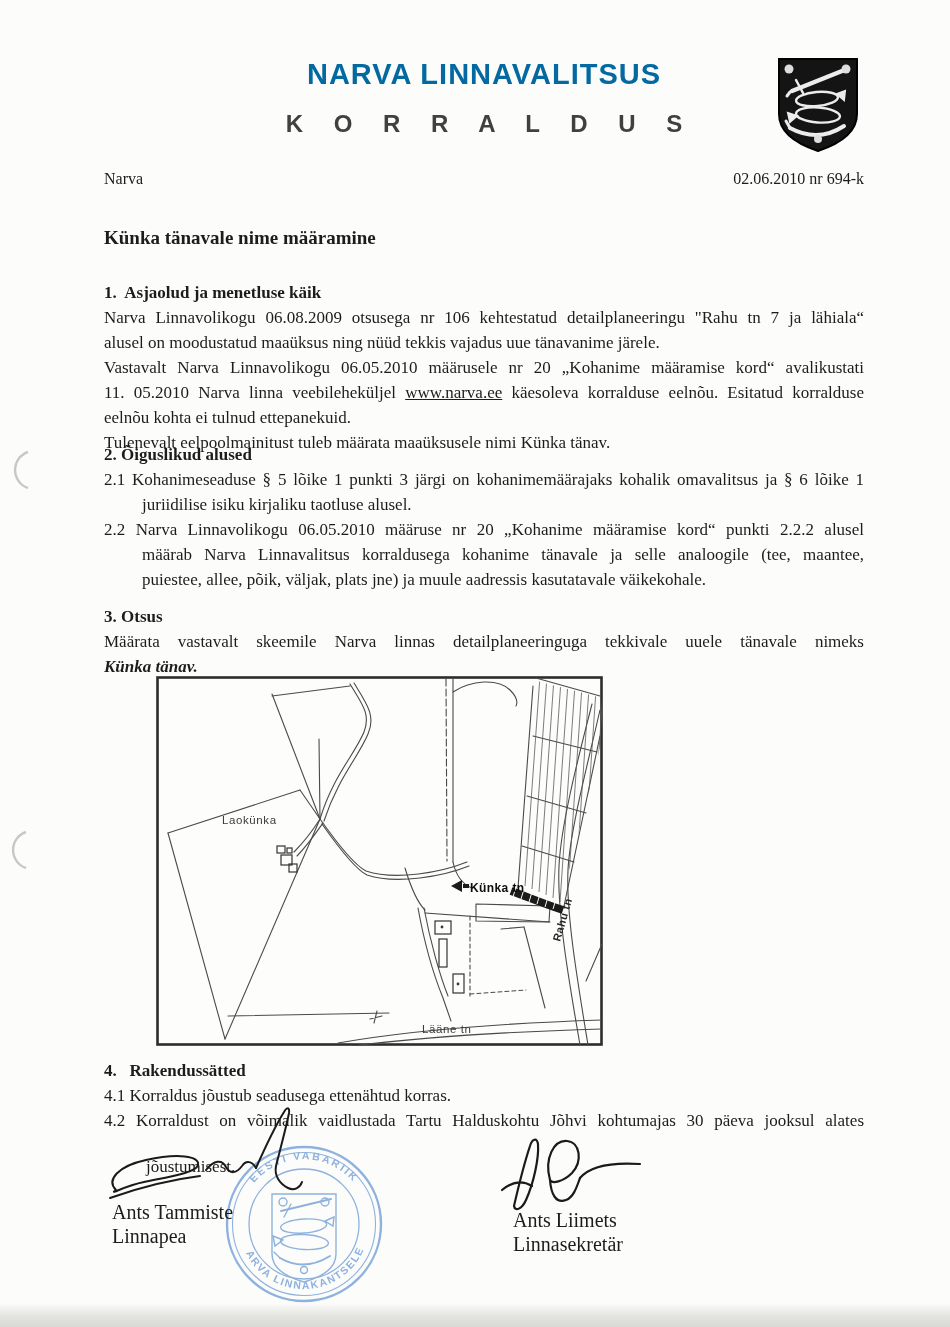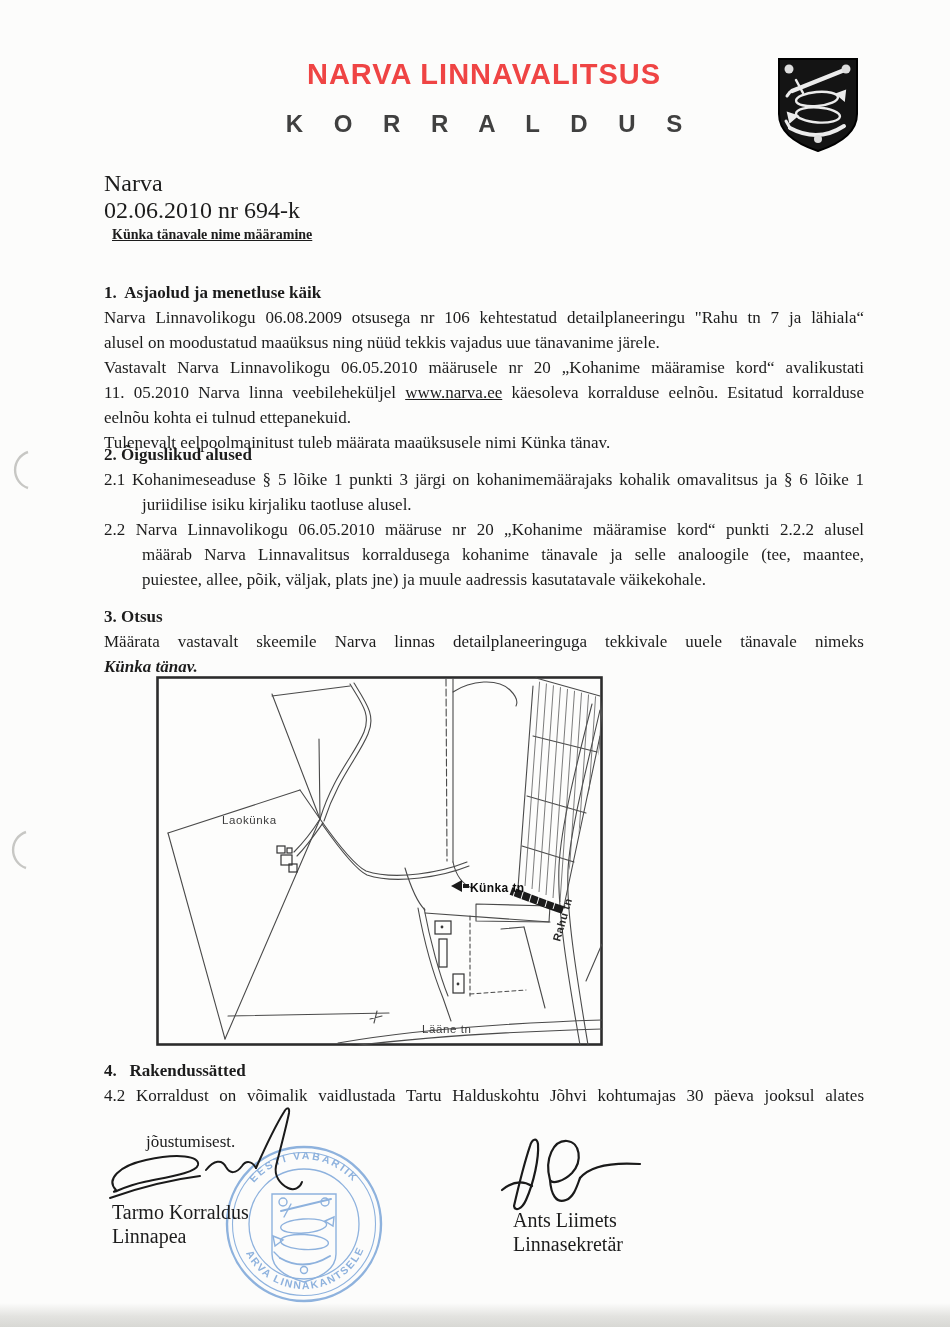--- a/index.html
+++ b/index.html
@@ -5,28 +5,28 @@
   html,body{margin:0;padding:0;background:#e8e8e6;}
   .page{
     position:relative;width:950px;height:1327px;margin:0 auto;
     background:#fcfcfb;overflow:hidden;
     font-family:"Liberation Serif", serif;color:#1c1c1c;
   }
   .abs{position:absolute;}
   
   .org{left:104px;width:760px;top:58px;text-align:center;
        font-family:"Liberation Sans", sans-serif;font-weight:bold;
-       font-size:29px;letter-spacing:1px;color:#ef4444;}
+       font-size:29px;letter-spacing:1px;color:#0369a1;}
   .doctype{left:104px;width:760px;top:110px;text-align:center;
        font-family:"Liberation Sans", sans-serif;font-weight:bold;
        font-size:24px;letter-spacing:12px;text-indent:12px;color:#404040;}
   .coat{left:776px;top:56px;}
   .meta{left:104px;right:86px;top:170px;display:flex;justify-content:space-between;
-        font-size:24px;flex-direction:column;}
-  .subject{left:112px;top:227px;font-size:14px;font-weight:bold;text-decoration:underline;}
+        font-size:16px;}
+  .subject{left:104px;top:227px;font-size:19px;font-weight:bold;}
   
   .sec{left:104px;right:86px;font-size:17px;line-height:25px;}
   .h{font-weight:bold;white-space:pre-wrap;}
   .ln{min-height:25px;}
   .jl{text-align:justify;text-align-last:justify;}
   .hang{padding-left:38px;}
   .hang2{padding-left:42px;margin-top:21px;}
   .boldital{font-weight:bold;font-style:italic;}
   .ulink{text-decoration:underline;}
   .s1{top:280px;} .s2{top:442px;} .s3{top:604px;} .s4{top:1058px;}
@@ -183,20 +183,21 @@
     </g>
 
     <text x="66" y="148" class="maplabel">Laokünka</text>
     <text x="314" y="216" class="maplabel-bold">Künka tn</text>
     <text transform="translate(404,266) rotate(-74)" class="maplabel-rot">Rahu tn</text>
     <text x="266" y="357" class="maplabel">Lääne tn</text>
   </svg>
 
   <div class="abs sec s4">
     <div class="ln h">4.   Rakendussätted</div>
+    <div class="ln">4.1 Korraldus jõustub seadusega ettenähtud korras.</div>
     <div class="ln jl">4.2 Korraldust on võimalik vaidlustada Tartu Halduskohtu Jõhvi kohtumajas 30 päeva jooksul alates</div>
     <div class="ln hang2">jõustumisest.</div>
   </div>
 
   <svg class="abs stamp" width="164" height="164" viewBox="-82 -82 164 164">
     <g stroke="#7fa8da" fill="none">
       <circle r="77" stroke-width="2.4"></circle>
       <circle r="71.5" stroke-width="1.1"></circle>
       <circle r="55" stroke-width="1.3"></circle>
       <g transform="translate(0,7)" stroke-width="1.4" stroke-linecap="round">
@@ -238,21 +239,21 @@
   <svg class="abs sig-svg" style="left:492px;top:1134px" width="160" height="86" viewBox="0 0 160 86">
     <g stroke="#1a1a1a" stroke-width="2.2" fill="none" stroke-linecap="round">
       <path d="M22,72 C28,46 34,24 38,12 C40,5 45,3 46,10 C47,24 42,48 34,66 C30,75 23,78 22,72"></path>
       <path d="M10,56 C22,46 32,47 40,52"></path>
       <path d="M58,46 C52,24 62,6 75,7 C88,8 91,27 80,39 C71,48 60,50 58,46 C59,60 64,70 74,66 C82,63 85,52 88,44"></path>
       <path d="M88,44 C98,32 118,28 148,30"></path>
     </g>
   </svg>
 
   <div class="abs tarmo-block">
-    <div class="sig-name">Tarmo Korraldus</div>
+    <div class="sig-name">Ants Tammiste</div>
     <div class="sig-name">Linnapea</div>
   </div>
   <div class="abs ants-block">
     <div class="sig-name">Ants Liimets</div>
     <div class="sig-name">Linnasekretär</div>
   </div>
 
   <div class="abs bottomband"></div>
 </div>
 

